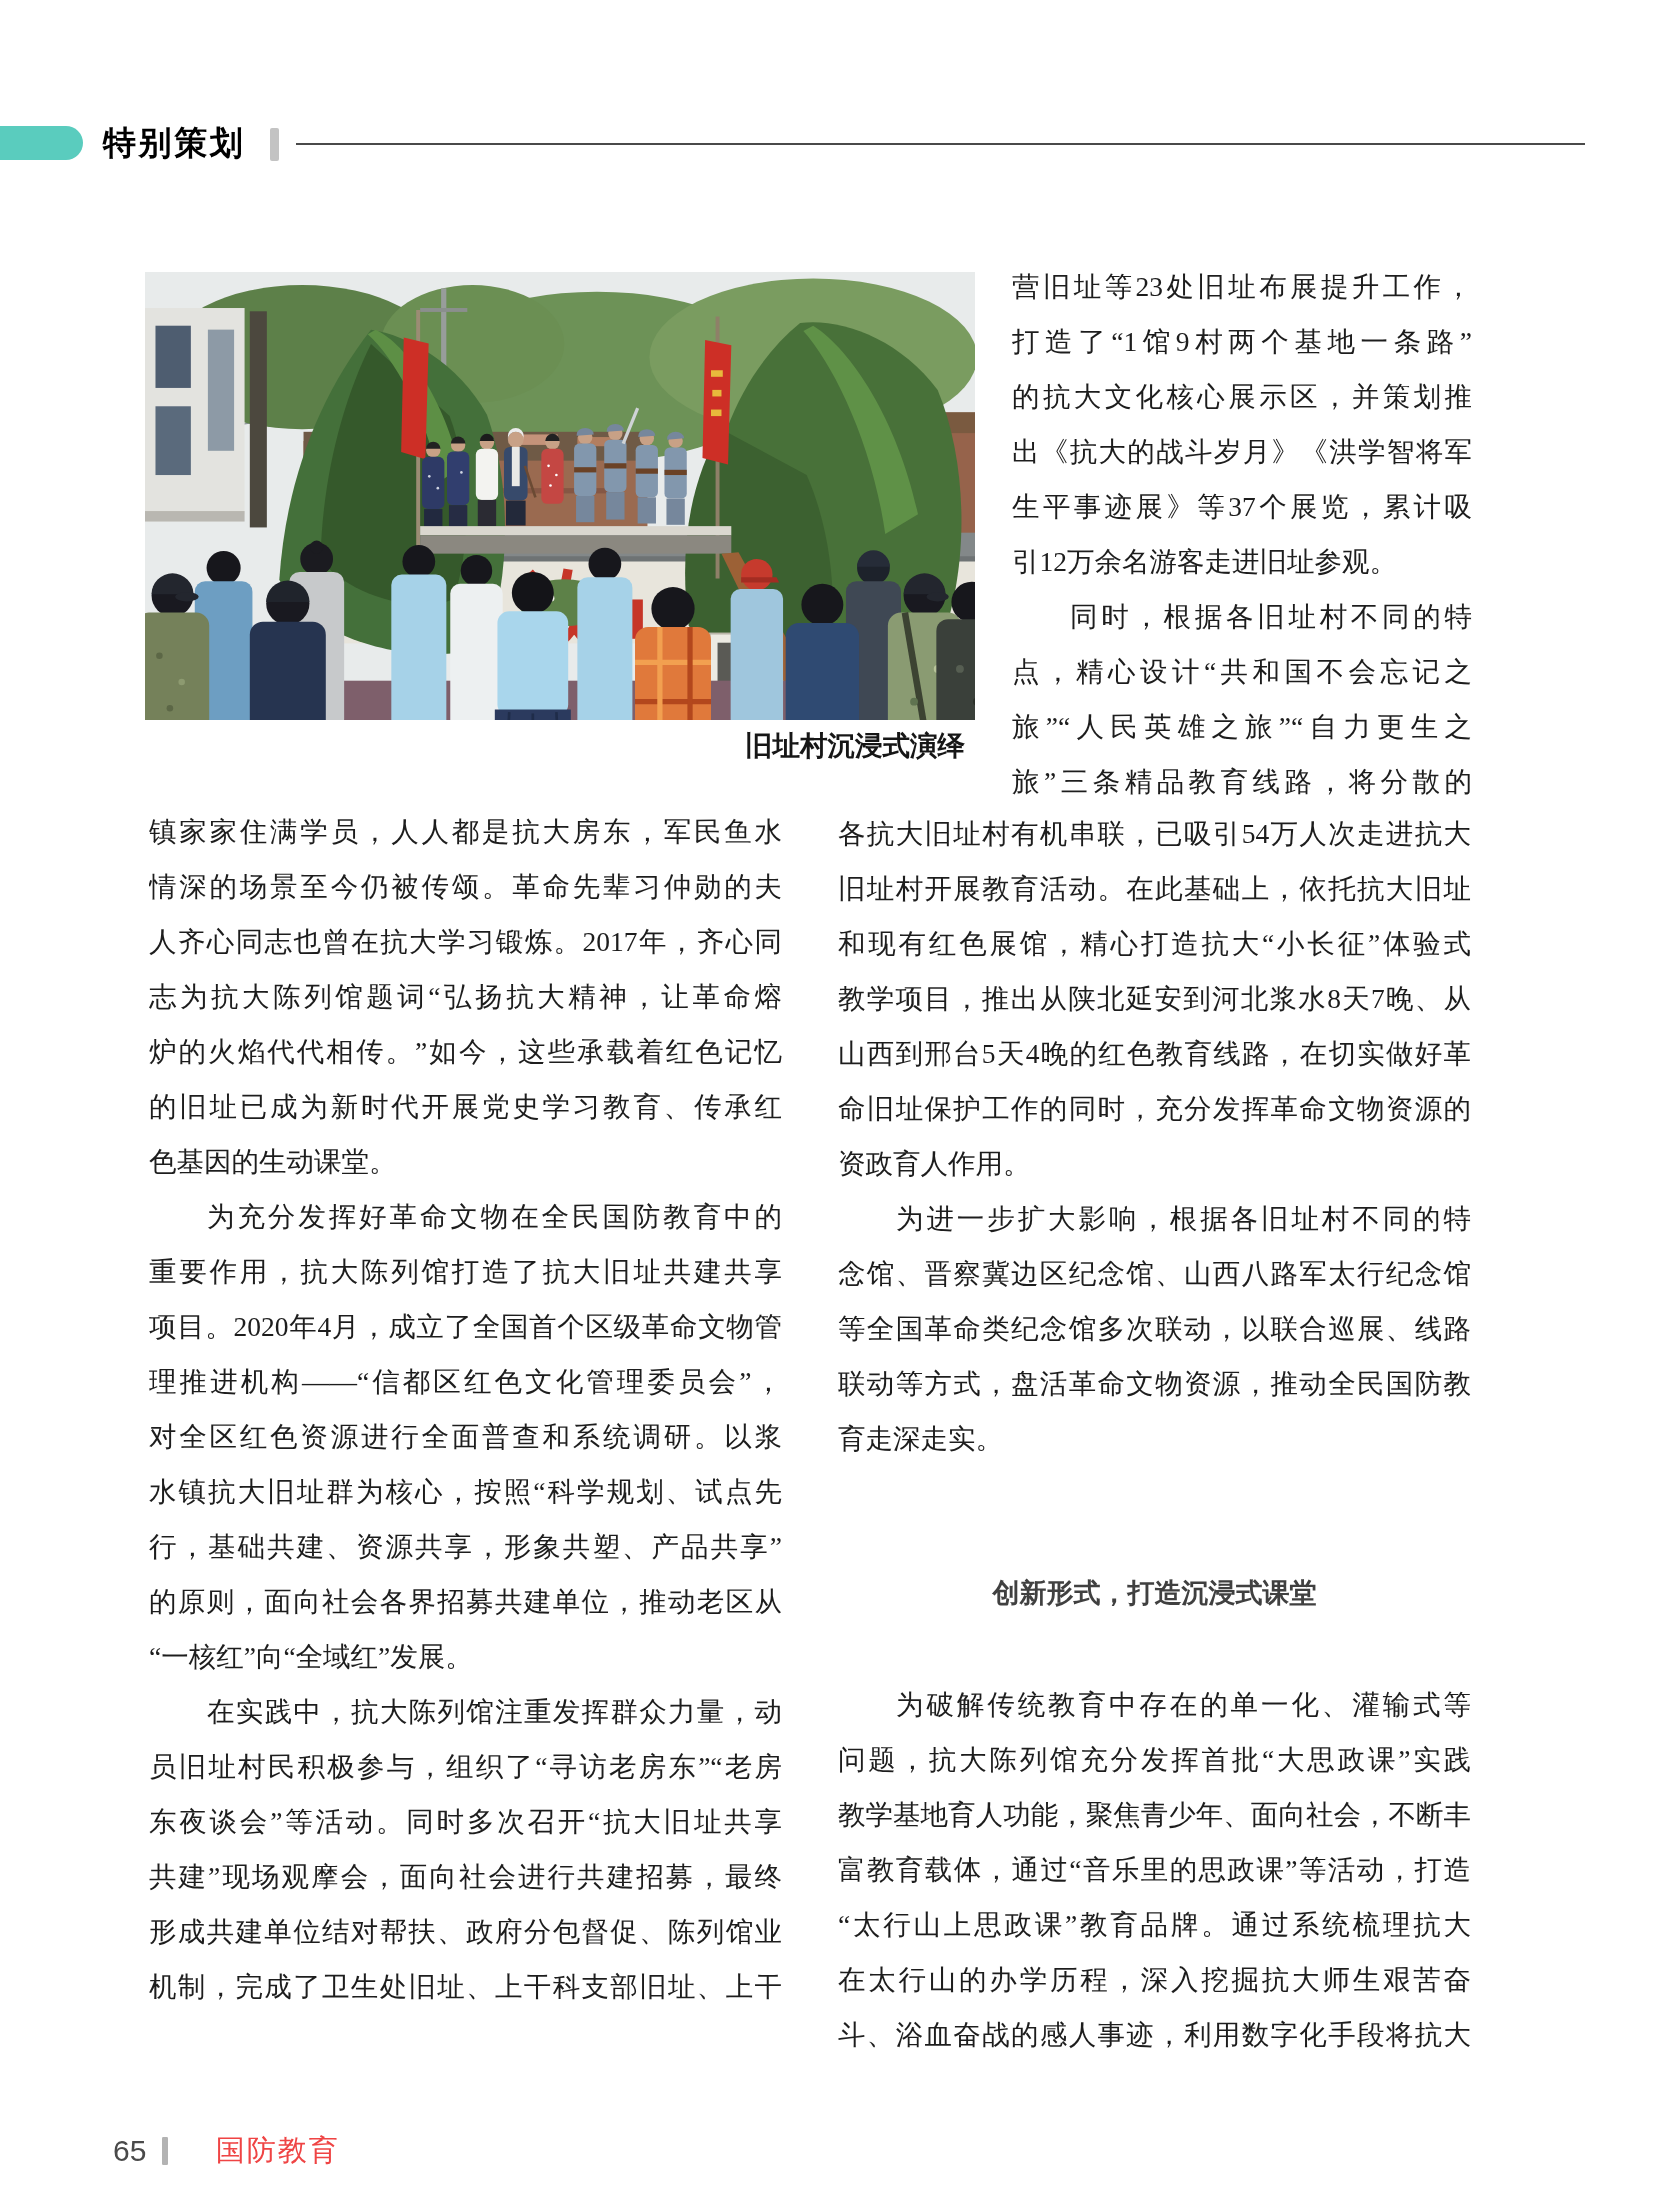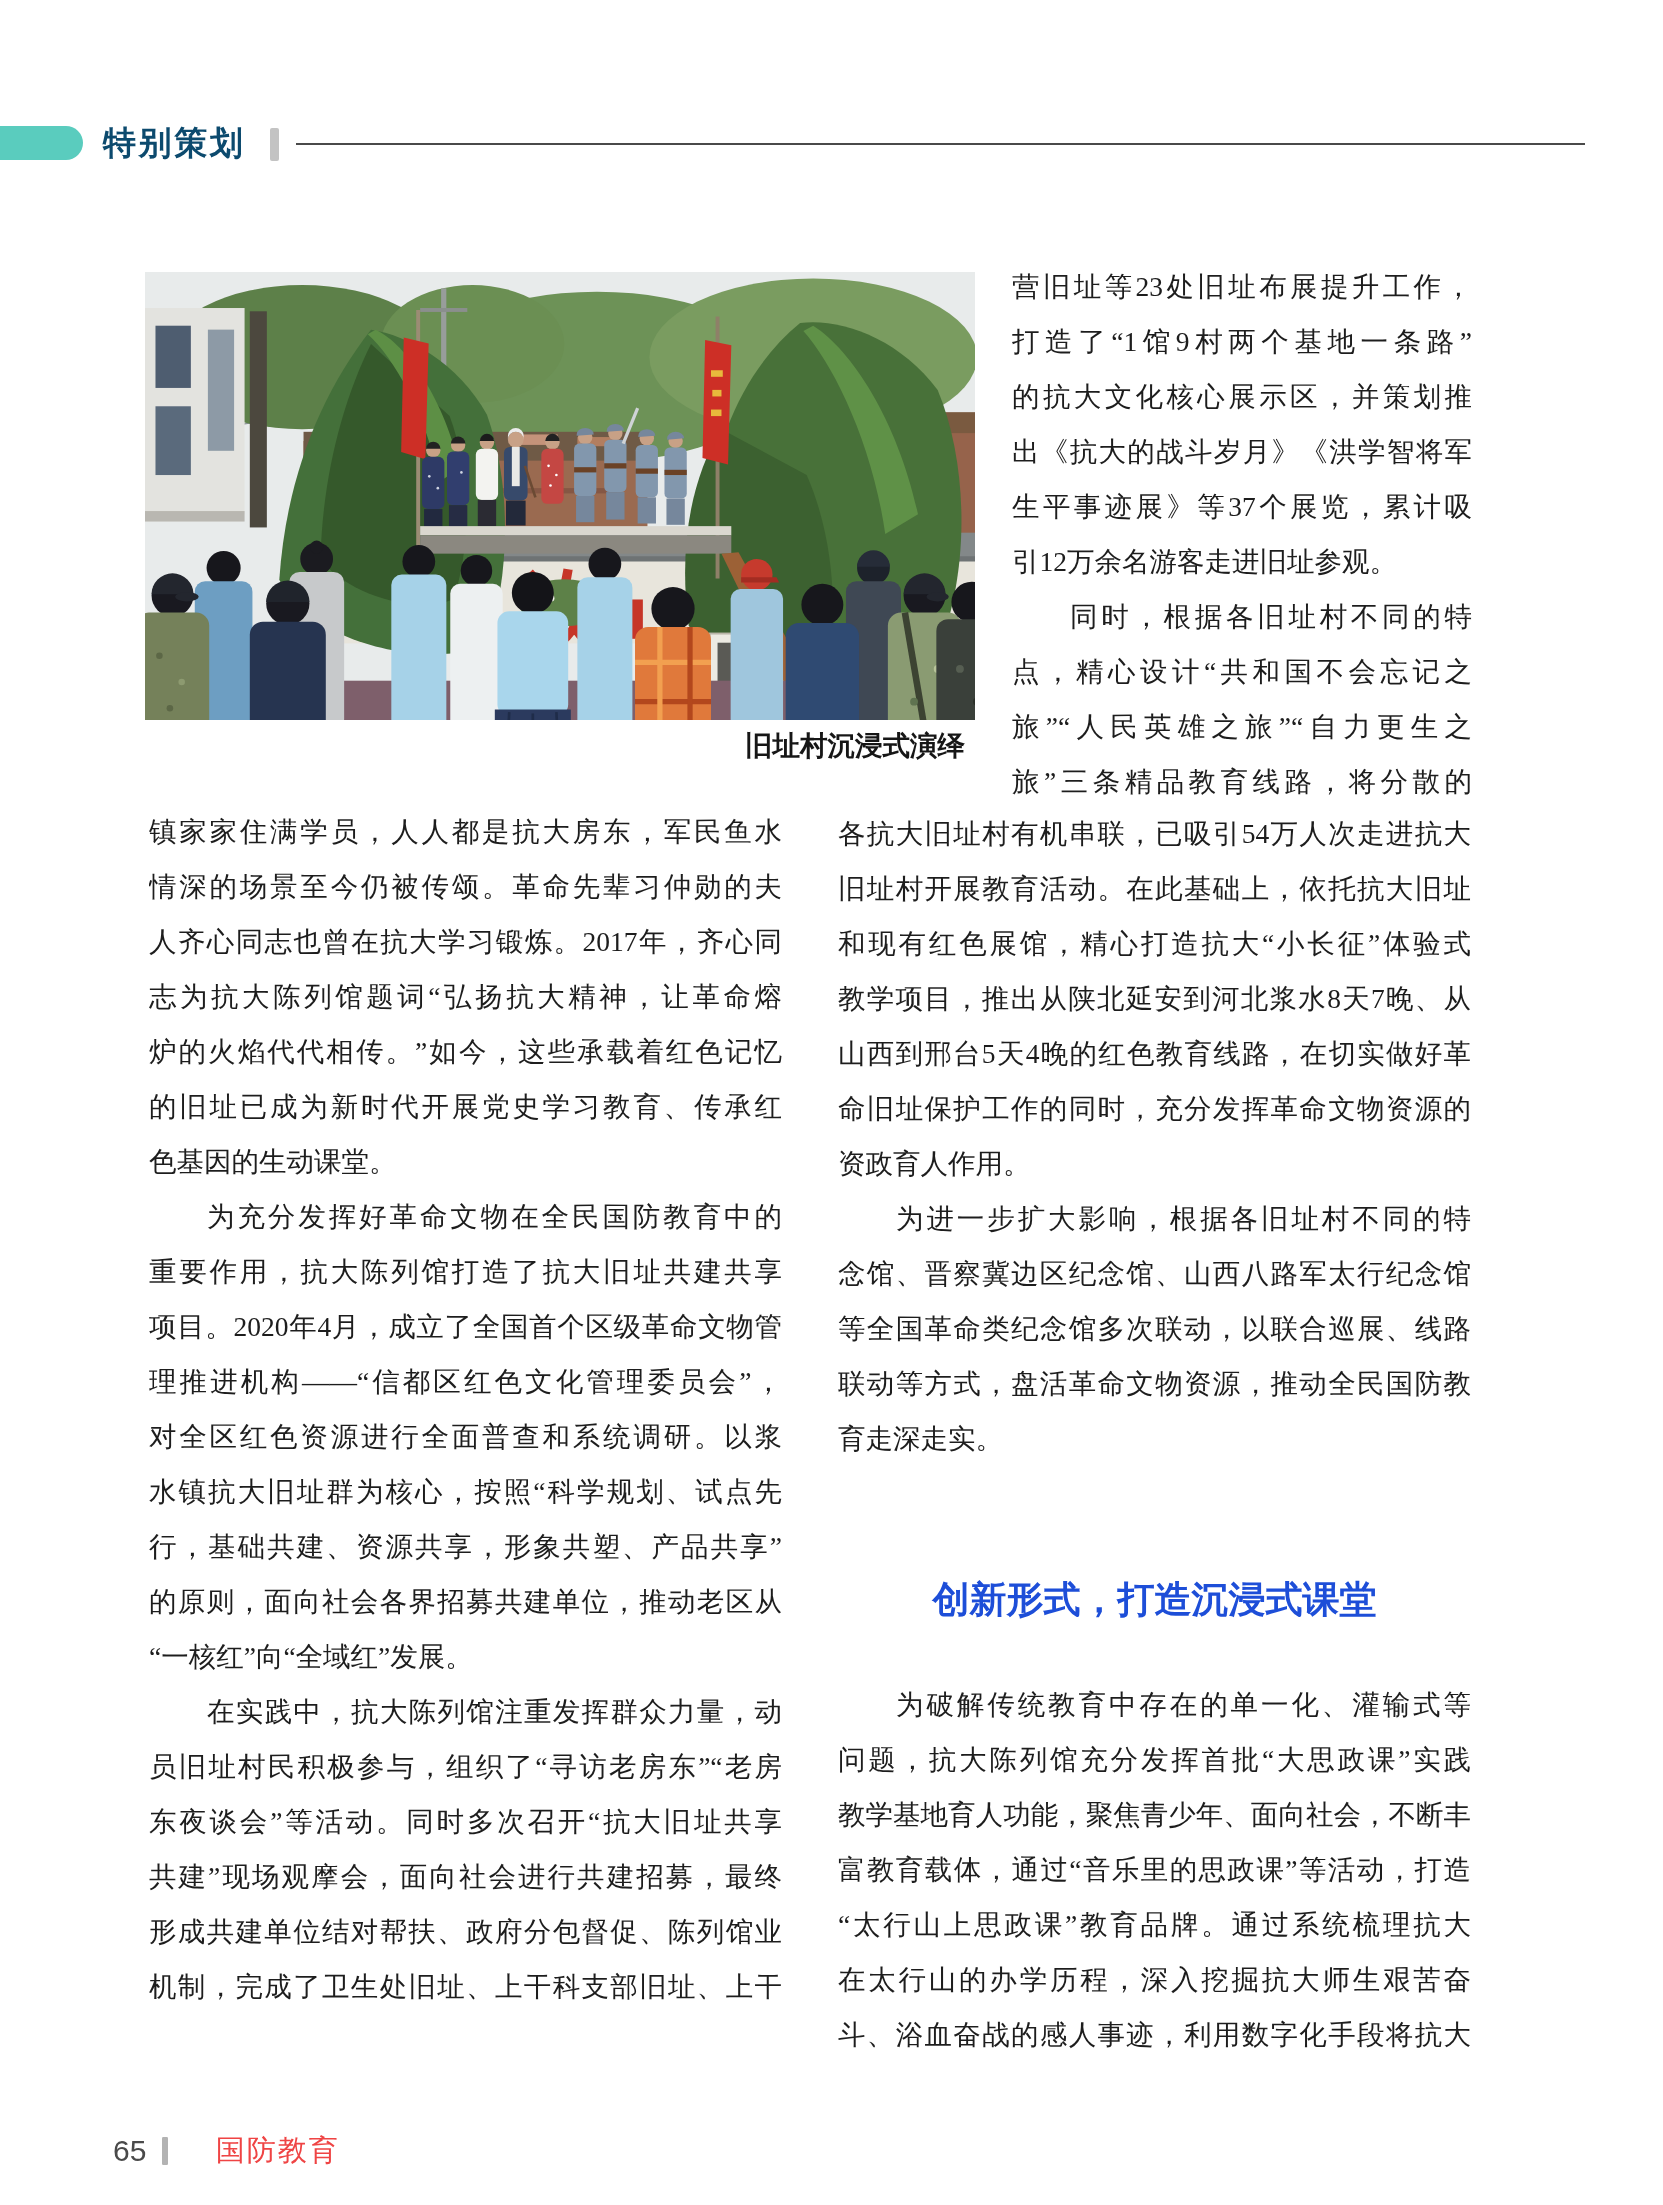--- a/index.html
+++ b/index.html
@@ -12,21 +12,21 @@
     color:#1d1d1d;
   }
   
   .accent-pill{
     position:absolute;left:0;top:126px;width:83px;height:34px;
     border-radius:0 17px 17px 0;
   }
   .section-label{
     position:absolute;left:103px;top:121px;
     font-family:Liberation Serif, serif;
-    font-size:33px;font-weight:600;color:#0c4a6e;letter-spacing:2.6px;text-align:right;
+    font-size:33px;font-weight:600;color:#000000;letter-spacing:2.6px;text-align:right;
   }
   .header-tick{
     position:absolute;left:270px;top:128px;width:8.5px;height:33px;
     background:#c3c3c3;border-radius:2px;
   }
   .header-rule{
     position:absolute;left:296px;top:143px;width:1289px;height:2px;
     background:#4a4a4a;
   }
   
@@ -52,21 +52,21 @@
     text-align:justify;text-align-last:justify;
     text-justify:inter-ideograph;
     white-space:normal;
   }
   .tline.nojust{text-align:left;text-align-last:left;}
   .tline.indent{text-indent:58px;}
   .section-heading{
     position:absolute;left:838px;top:1575px;width:633px;
     text-align:center;
     font-family:"Liberation Sans","DejaVu Sans",sans-serif;
-    font-size:37px;font-weight:700;color:#1d4ed8;
+    font-size:27px;font-weight:700;color:#404040;
   }
   
   .footer{
     position:absolute;left:113px;top:2131px;
     display:flex;align-items:center;
     font-family:"Liberation Sans","DejaVu Sans",sans-serif;
   }
   .footer .page-num{font-size:30px;color:#4a4a4a;}
   .footer .foot-tick{width:5.9px;height:27.5px;background:#b3b3b3;margin:0 15.7px;border-radius:1.3px;}
   .footer .foot-label{font-size:29px;color:#ef4444;letter-spacing:2px;margin-left:32px;}

